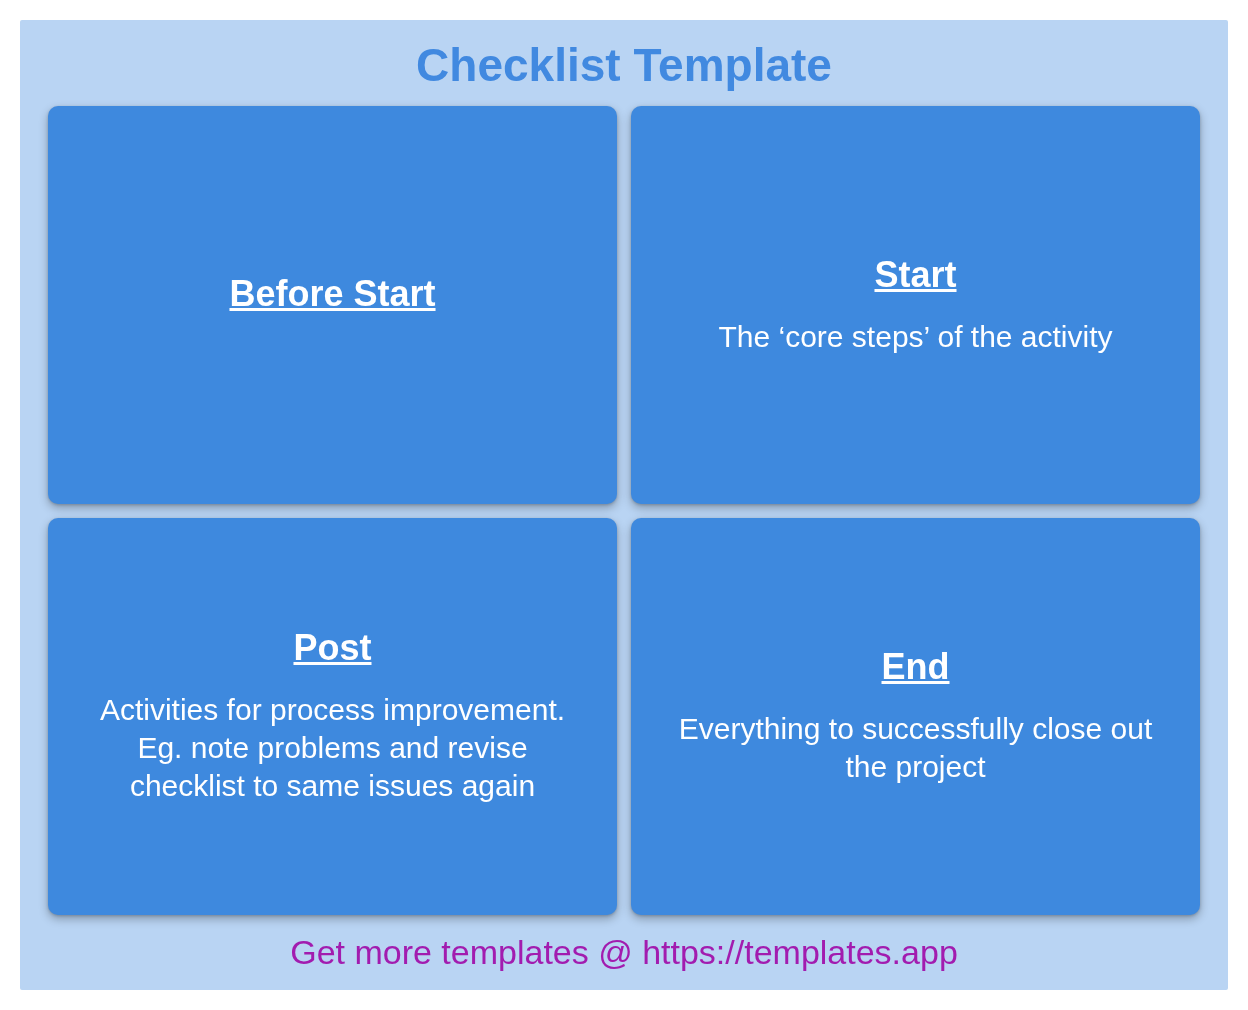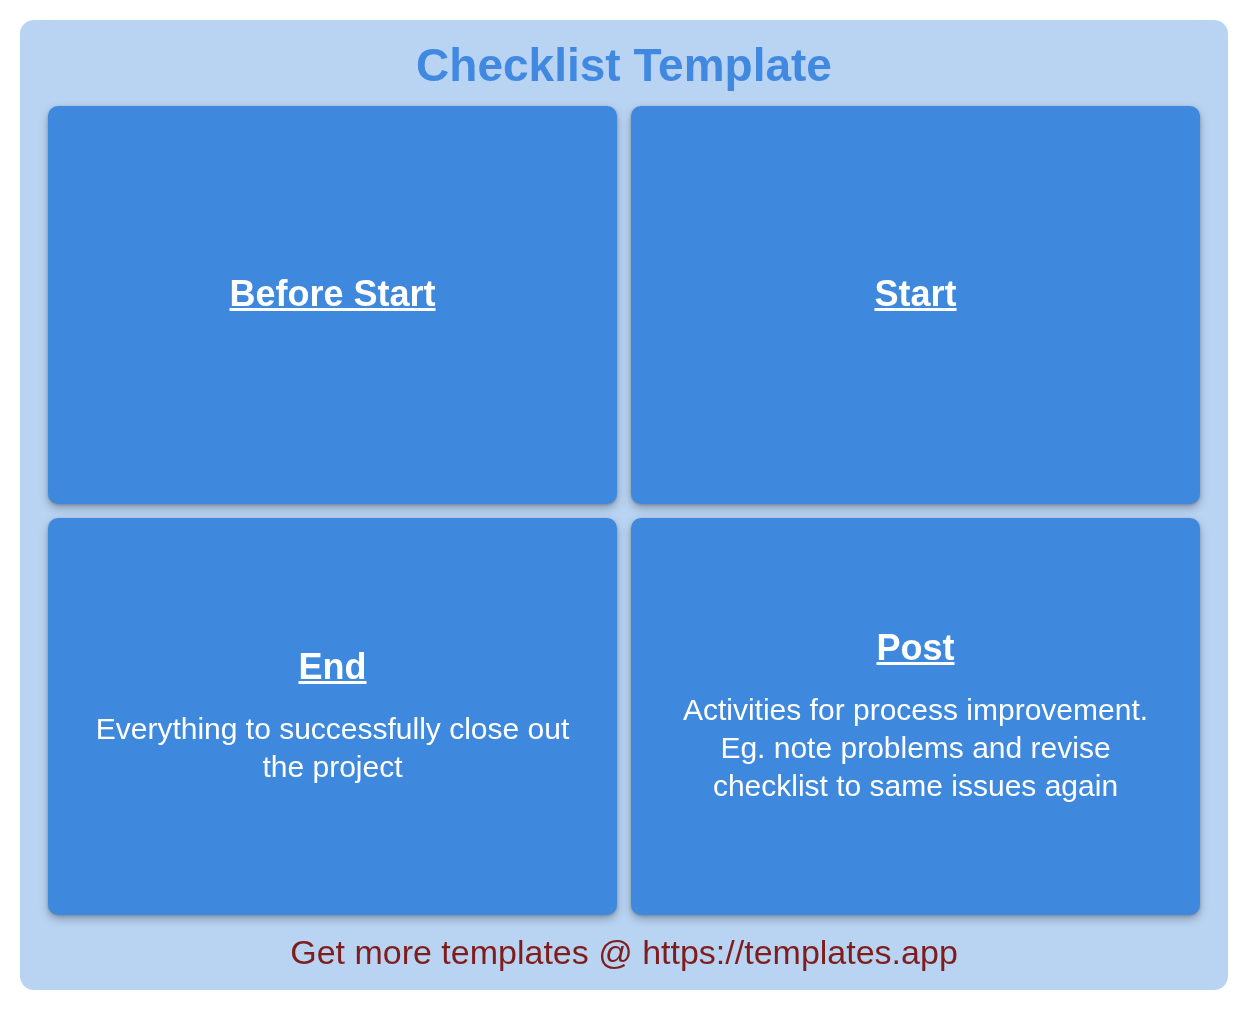--- a/index.html
+++ b/index.html
@@ -11,21 +11,21 @@
       font-family: -apple-system, BlinkMacSystemFont, "Segoe UI", Helvetica, Arial, sans-serif;
       background: #ffffff;
       padding: 20px;
       width: 1248px;
       height: 1010px;
     }
     .container {
       width: 1208px;
       height: 970px;
       background: #b9d4f3;
-      border-radius: 14px;
+      border-radius: 2px;
       padding: 18px 28px 6px 28px;
       display: flex;
       flex-direction: column;
     }
     .title {
       text-align: center;
       color: #4189e0;
       font-size: 46px;
       font-weight: 700;
       margin-bottom: 14px;
@@ -55,46 +55,47 @@
       text-decoration: underline;
       margin-bottom: 22px;
     }
     .card-desc {
       font-size: 30px;
       font-weight: 400;
       line-height: 1.28;
     }
     .footer {
       text-align: center;
-      color: #7f1d1d;
+      color: #a21caf;
       font-size: 34px;
       font-weight: 400;
       padding: 18px 0 12px 0;
     }
   </style>
 </head>
 <body>
 
 <div class="container">
   <h1 class="title">Checklist Template</h1>
 
   <div class="grid">
     <div class="card">
       <div class="card-title">Before Start</div>
     </div>
 
     <div class="card">
       <div class="card-title">Start</div>
+      <div class="card-desc">The ‘core steps’ of the activity</div>
+    </div>
+
+    <div class="card">
+      <div class="card-title">Post</div>
+      <div class="card-desc">Activities for process improvement. Eg. note problems and revise checklist to same issues again</div>
     </div>
 
     <div class="card">
       <div class="card-title">End</div>
       <div class="card-desc">Everything to successfully close out the project</div>
-    </div>
-
-    <div class="card">
-      <div class="card-title">Post</div>
-      <div class="card-desc">Activities for process improvement. Eg. note problems and revise checklist to same issues again</div>
     </div>
   </div>
 
   <div class="footer">Get more templates @ https://templates.app</div>
 </div>
 
 </body></html>

